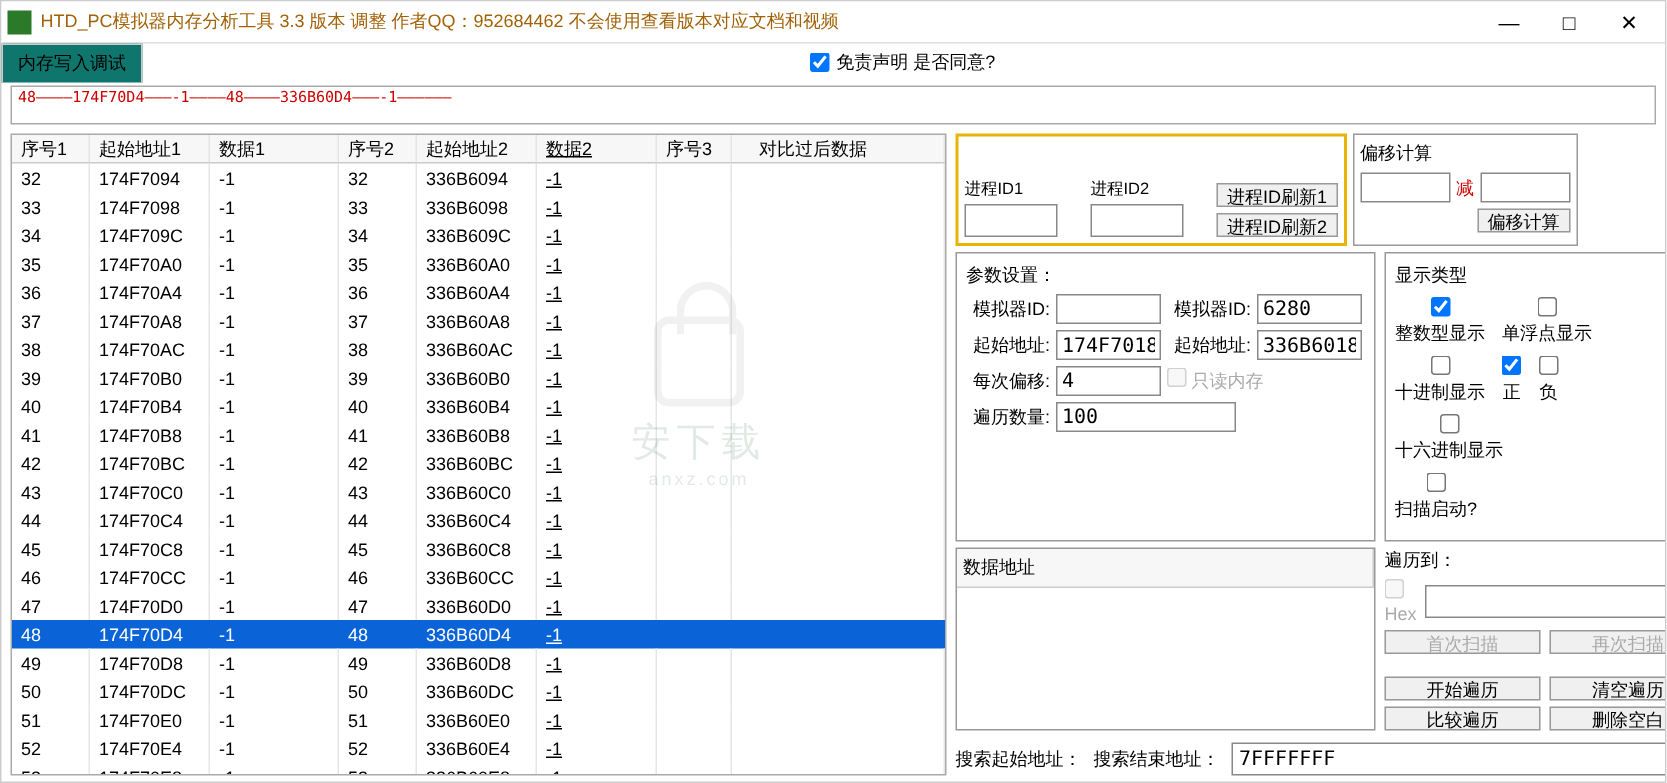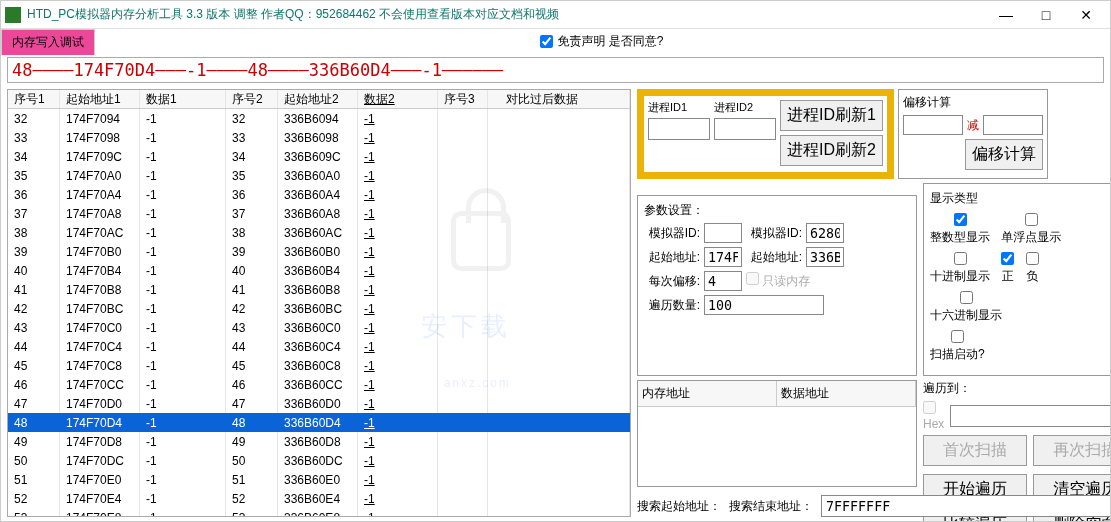--- a/index.html
+++ b/index.html
@@ -1,77 +1,77 @@
 <!DOCTYPE html>
 <html><head>
 <meta charset="utf-8">
 <style>
 * { box-sizing: border-box; margin: 0; padding: 0; }
 body { font-family: "Microsoft YaHei", SimSun, Arial, sans-serif; font-size: 12px; background: #f0f0f0; overflow: hidden; }
 .window { width: 1111px; height: 522px; background: #fff; border: 1px solid #ccc; display: flex; flex-direction: column; position: relative; }
 .titlebar { height: 28px; display: flex; align-items: center; padding: 0 4px; border-bottom: 1px solid #e0e0e0; background: #fff; }
 .app-icon { width: 16px; height: 16px; background: #2a7a2a; margin-right: 6px; }
-.title-text { flex: 1; font-size: 12px; color: #0f766e; }
+.title-text { flex: 1; font-size: 12px; color: #a16207; }
 .win-controls { display: flex; gap: 0; }
 .win-btn { width: 40px; height: 26px; display: flex; align-items: center; justify-content: center; font-size: 14px; cursor: pointer; }
 .toprow { height: 26px; display: flex; align-items: center; }
 .tabs { display: flex; height: 26px; }
-.tab { padding: 4px 10px; border: 1px solid #ccc; border-bottom: none; background: #ec4899; cursor: pointer; margin-right: -1px; }
+.tab { padding: 4px 10px; border: 1px solid #ccc; border-bottom: none; background: #0f766e; cursor: pointer; margin-right: -1px; }
 .tab.active { background: #fff; position: relative; z-index: 2; }
 .disclaimer { flex: 1; text-align: center; }
 .disclaimer label { display: inline-flex; align-items: center; gap: 4px; }
-.red-strip { height: 26px; border: 1px solid #aaa; margin: 2px 6px 2px 6px; background: #fff; display: flex; align-items: flex-start; padding: 2px 4px; color: #c00; font-size: 17px; white-space: pre; font-family: monospace; }
+.red-strip { height: 26px; border: 1px solid #aaa; margin: 2px 6px 2px 6px; background: #fff; display: flex; align-items: flex-start; padding: 2px 4px; color: #c00; font-size: 10px; white-space: pre; font-family: monospace; }
 .main { flex: 1; display: flex; padding: 4px 6px 4px 6px; gap: 6px; overflow: hidden; }
 .left { flex: 0 0 624px; display: flex; flex-direction: column; border: 1px solid #aaa; overflow: hidden; }
 .grid-header, .grid-row { display: flex; height: 19px; align-items: flex-end; }
 .grid-header { background: #f7f7f7; border-bottom: 1px solid #ccc; position: sticky; top: 0; font-weight: normal; }
 .cell { padding: 0 6px; overflow: hidden; white-space: nowrap; border-right: 1px solid #e5e5e5; height: 100%; display: flex; align-items: center; }
 .c1 { width: 52px; } .c2 { width: 80px; } .c3 { width: 86px; }
 .c4 { width: 52px; } .c5 { width: 80px; } .c6 { width: 80px; text-decoration: underline; }
 .c7 { width: 50px; } .c8 { flex: 1; margin-left: 12px; }
 .grid-body { overflow-y: scroll; flex: 1; }
 .grid-row.selected { background: #0a64d8; color: #fff; }
 .grid-row.selected .cell { border-right-color: transparent; }
 .right { flex: 1; display: flex; flex-direction: column; gap: 4px; }
 .right-top { display: flex; gap: 4px; }
-.proc-box { border: 7px solid #eab308; padding: 4px; display: flex; gap: 4px; align-items: flex-start; }
+.proc-box { border: 2px solid #eab308; padding: 4px; display: flex; gap: 22px; align-items: flex-end; }
 .proc-col { display: flex; flex-direction: column; gap: 4px; }
 .proc-col input { width: 62px; height: 22px; border: 1px solid #888; padding: 0 3px; }
 .proc-col .lbl { font-size: 11px; height: 14px; }
 .proc-btns { display: flex; flex-direction: column; gap: 4px; }
-button { font-family: inherit; font-size: 16px; height: 31px; border: 1px solid #999; background: #f0f0f0; cursor: pointer; padding: 0 6px; }
+button { font-family: inherit; font-size: 12px; height: 16px; border: 1px solid #999; background: #f0f0f0; cursor: pointer; padding: 0 6px; }
 button:disabled { color: #aaa; }
 .offset-box { border: 1px solid #999; padding: 4px; }
 .offset-box .title { font-size: 12px; margin-bottom: 4px; }
 .offset-box .row { display: flex; gap: 4px; align-items: center; margin-bottom: 4px; }
 .offset-box input { width: 60px; height: 20px; border: 1px solid #888; }
 .red { color: #c00; }
 .right-mid { display: flex; gap: 6px; }
-.params-box { border: 1px solid #999; padding: 6px; flex: 0 0 280px; margin-top: 12px; }
+.params-box { border: 1px solid #999; padding: 6px; flex: 0 0 280px; }
 .params-box .prow { display: flex; align-items: center; gap: 4px; margin-bottom: 4px; }
 .params-box .plabel { width: 56px; text-align: right; }
-.params-box input[type=text] { width: 38px; height: 20px; border: 1px solid #888; padding: 0 3px; font-family: monospace; }
+.params-box input[type=text] { width: 70px; height: 20px; border: 1px solid #888; padding: 0 3px; font-family: monospace; }
 .display-box { border: 1px solid #999; padding: 6px; flex: 1; }
 .display-box .title { margin-bottom: 6px; }
 .display-box label { display: inline-flex; align-items: center; gap: 3px; margin-right: 8px; margin-bottom: 6px; flex-direction: column; }
 .mem-area { display: flex; gap: 6px; flex: 1; min-height: 0; }
 .mem-list { border: 1px solid #999; flex: 0 0 280px; display: flex; flex-direction: column; }
 .mem-list .hdr { display: flex; border-bottom: 1px solid #ccc; background: #f7f7f7; }
 .mem-list .hdr .hc { flex: 1; padding: 4px; border-right: 1px solid #ccc; }
 .mem-list .body { flex: 1; }
 .scan-box { flex: 1; display: flex; flex-direction: column; gap: 4px; }
 .scan-box .title { }
 .scan-box .srow { display: flex; gap: 6px; align-items: center; }
 .scan-box input[type=text] { height: 22px; border: 1px solid #888; padding: 0 4px; flex: 1; }
 .scan-btns { display: flex; gap: 6px; }
 .scan-btns button { flex: 1; }
 .bottom-search { display: flex; gap: 8px; align-items: center; padding: 4px 0 0 0; }
 .bottom-search input { height: 22px; border: 1px solid #888; padding: 0 4px; font-family: monospace; flex: 1; }
 .bottom-search .slabel { white-space: nowrap; }
-.watermark { position: absolute; left: 420px; top: 210px; opacity: 0.12; pointer-events: none; font-size: 26px; color: #3b82f6; letter-spacing: 4px; display: flex; flex-direction: column; align-items: flex-end; gap: 32px; }
+.watermark { position: absolute; left: 420px; top: 210px; opacity: 0.12; pointer-events: none; font-size: 26px; color: #14532d; letter-spacing: 4px; display: flex; flex-direction: column; align-items: center; }
 .watermark .lock { width: 60px; height: 60px; border: 5px solid #888; border-radius: 10px; position: relative; margin-bottom: 6px; }
 .watermark .lock::before { content:''; position:absolute; top:-28px; left:10px; width:30px; height:30px; border:5px solid #888; border-bottom:none; border-radius:20px 20px 0 0; }
 .watermark .sub { font-size: 12px; letter-spacing: 2px; }
 input[type=checkbox] { width: 13px; height: 13px; }
 </style>
 </head>
 <body>
 
 <div class="window">
   <div class="titlebar">
@@ -426,21 +426,20 @@
                 <input type="checkbox" style="">
                 <span>扫描启动?</span>
               </label>
           </div>
         </div>
       </div>
 
       <div class="mem-area">
         <div class="mem-list">
           <div class="hdr">
-            <div class="hc">内存地址</div>
             <div class="hc">数据地址</div>
           </div>
           <div class="body"></div>
         </div>
 
         <div class="scan-box">
           <div class="title">遍历到：</div>
           <div class="srow">
             <label style="color:#aaa"><input type="checkbox" disabled="" style=""> <span>Hex</span></label>
             <input type="text" style="">

